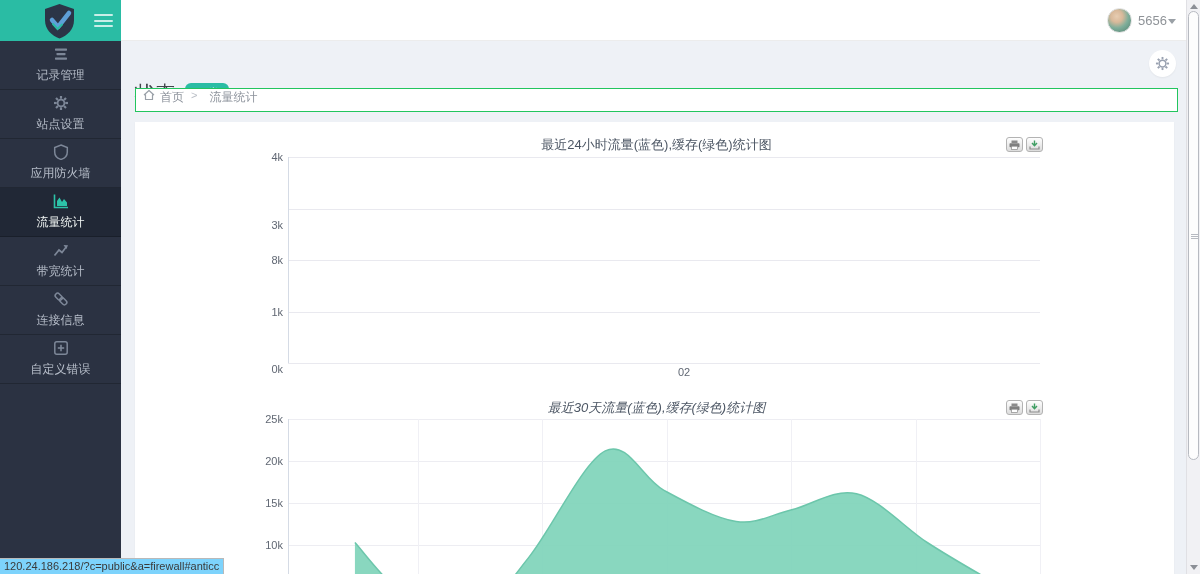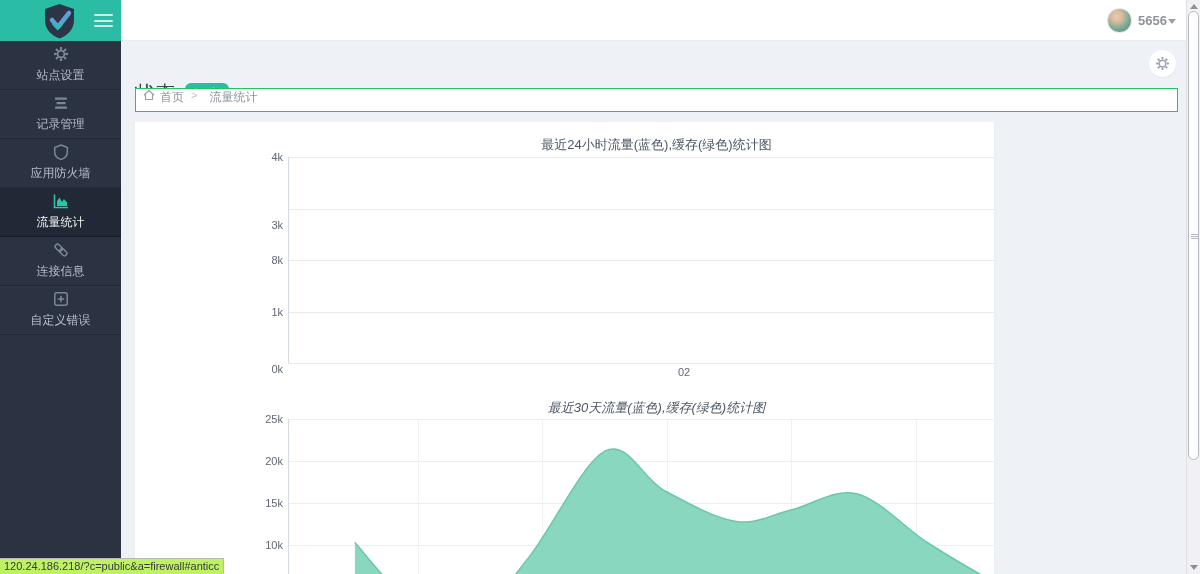--- a/index.html
+++ b/index.html
@@ -9,21 +9,21 @@
 
   
   .logo-block { position:absolute; left:0; top:0; width:121px; height:41px; background:#2abca4; z-index:5; }
   .logo-shield { position:absolute; left:41px; top:2px; }
   .hamburger { position:absolute; left:94px; top:14px; width:19px; height:13px; cursor:pointer; }
   .hamburger span { display:block; height:2px; background:rgba(255,255,255,.75); margin-bottom:3.5px; border-radius:1px; }
   .topbar { position:absolute; left:121px; top:0; width:1079px; height:41px; background:#ffffff; border-bottom:1px solid #ececec; z-index:4; }
   .avatar { position:absolute; left:986px; top:8px; width:25px; height:25px; border-radius:50%;
             background:radial-gradient(circle at 38% 32%, #e7cdb2 0%, #d9b99a 28%, #7fae9a 55%, #4f7f6e 100%);
             border:1px solid #e2e2e2; }
-  .username { position:absolute; left:1017px; top:13px; font-size:13px; color:#8f9398;font-weight:bold; }
+  .username { position:absolute; left:1017px; top:13px; font-size:13px; color:#8f9398; }
   .caret-down { position:absolute; left:1047px; top:19px; width:0; height:0;
                 border-left:4px solid transparent; border-right:4px solid transparent; border-top:5px solid #9aa0a6; }
 
   
   .sidebar { position:absolute; left:0; top:41px; width:121px; height:533px; background:#2b3242; z-index:3; }
   .s-item { height:49px; display:flex; flex-direction:column; align-items:center; justify-content:center;
             border-bottom:1px solid rgba(0,0,0,.22); color:#9aa3b2; cursor:pointer; }
   .s-item .s-icon { width:16px; height:16px; margin-bottom:5px; color:#7d8798; }
   .s-item .s-label { font-size:12px; color:#b6bdc9; }
   .s-item.active { background:#212836; }
@@ -36,21 +36,21 @@
   .status-title { font-size:20px; color:#40454b; }
   .status-badge { margin-left:10px; background:#2abca4; color:#ffffff; font-size:14px; padding:3px 8px; border-radius:6px; }
   .gear-btn { position:absolute; left:1028px; top:9px; width:27px; height:27px; border-radius:50%; background:#ffffff;
               display:flex; align-items:center; justify-content:center; cursor:pointer; box-shadow:0 1px 2px rgba(0,0,0,.05); }
 
   .breadcrumb { position:absolute; left:14px; top:47px; width:1043px; height:24px; background:#ffffff;
                 border:1px solid #22c55e; display:flex; padding-left:7px; }
   .bc-text { font-size:12px; color:#8d939c; margin-left:5px; }
   .bc-sep { font-size:11px; color:#b9bec6; margin:0 7px; }
 
-  .card { position:absolute; left:14px; top:81px; width:859px; height:452px; background:#ffffff;
+  .card { position:absolute; left:14px; top:81px; width:1039px; height:452px; background:#ffffff;
           box-shadow:0 1px 2px rgba(0,0,0,.04); overflow:hidden; }
 
   .chart-title { position:absolute; left:0; width:1043px; text-align:center; font-size:13px; color:#4c5664; }
   .chart-btns { position:absolute; display:flex; gap:3px; }
   .mini-btn { width:17px; height:15px; border:1px solid #b3b3b3; border-radius:3px;
               background:linear-gradient(#fefefe,#dcdcdc); display:flex; align-items:center; justify-content:center; cursor:pointer; }
   .ytick { position:absolute; width:40px; text-align:right; font-size:11px; color:#606773; }
   .xtick { position:absolute; font-size:11px; color:#606773; }
   .hgrid { position:absolute; height:1px; background:#e9e9ef; }
   .vgrid { position:absolute; width:1px; background:#f0f0f5; }
@@ -61,21 +61,21 @@
   .scrollbar { position:absolute; right:0; top:0; width:14px; height:574px; background:#f1f1f4; border-left:1px solid #e0e0e4; z-index:10; }
   .sb-arrow { position:absolute; left:3px; width:0; height:0; border-left:4px solid transparent; border-right:4px solid transparent; }
   .sb-arrow.up { top:4px; border-bottom:5px solid #8b8f96; }
   .sb-arrow.down { bottom:4px; border-top:5px solid #8b8f96; }
   .sb-thumb { position:absolute; left:1px; top:11px; width:11px; height:449px; background:#fdfdfd;
               border:1px solid #b7bac1; border-radius:6px; }
   .sb-grip { position:absolute; left:2px; top:222px; width:7px; }
   .sb-grip div { height:1px; background:#b7bac1; margin-bottom:1px; }
 
   
-  .link-preview { position:absolute; left:0; top:558px; height:16px; background:#bef264;
+  .link-preview { position:absolute; left:0; top:558px; height:16px; background:#7dd3fc;
                   border:1px solid #b9b9b9; border-left:none; border-bottom:none; padding:1px 4px 0 4px;
                   font-size:11px; color:#3a3a3a; z-index:20; white-space:nowrap; }
 </style>
 </head>
 <body>
 
 <div id="app">
 
   <div class="logo-block">
     <svg class="logo-shield" width="37" height="37" viewBox="0 0 37 37">
@@ -89,58 +89,65 @@
         <span></span>
       </div>
   </div>
   <div class="topbar">
     <div class="avatar"></div>
     <div class="username">5656</div>
     <div class="caret-down"></div>
   </div>
 
   <div class="sidebar" id="sidebar">
+      <div class="s-item">
+        <span class="s-icon"><svg width="16" height="16" viewBox="0 0 16 16">
+            <g fill="currentColor">
+              <rect x="2" y="2.5" width="12" height="2.2" rx="0.6"></rect>
+              <rect x="3.5" y="7" width="9" height="2.2" rx="0.6"></rect>
+              <rect x="2" y="11.5" width="12" height="2.2" rx="0.6"></rect>
+            </g>
+          </svg></span>
+        <span class="s-label">记录管理</span>
+      </div>
       <div class="s-item">
         <span class="s-icon"><svg width="16" height="16" viewBox="0 0 16 16">
             <circle cx="8" cy="8" r="3.4" fill="none" stroke="currentColor" stroke-width="1.8"></circle>
             <g stroke="currentColor" stroke-width="2.2">
               <line x1="12.3" y1="8" x2="15" y2="8"></line>
               <line x1="1" y1="8" x2="3.7" y2="8"></line>
               <line x1="8" y1="12.3" x2="8" y2="15"></line>
               <line x1="8" y1="1" x2="8" y2="3.7"></line>
               <line x1="11" y1="11" x2="13" y2="13"></line>
               <line x1="3" y1="13" x2="5" y2="11"></line>
               <line x1="3" y1="3" x2="5" y2="5"></line>
               <line x1="11" y1="5" x2="13" y2="3"></line>
             </g>
           </svg></span>
         <span class="s-label">站点设置</span>
       </div>
       <div class="s-item">
         <span class="s-icon"><svg width="16" height="16" viewBox="0 0 16 16">
-            <g fill="currentColor">
-              <rect x="2" y="2.5" width="12" height="2.2" rx="0.6"></rect>
-              <rect x="3.5" y="7" width="9" height="2.2" rx="0.6"></rect>
-              <rect x="2" y="11.5" width="12" height="2.2" rx="0.6"></rect>
-            </g>
-          </svg></span>
-        <span class="s-label">记录管理</span>
-      </div>
-      <div class="s-item">
-        <span class="s-icon"><svg width="16" height="16" viewBox="0 0 16 16">
             <path d="M8 1 L14.3 3.5 V8 C14.3 12 11.8 14.4 8 15.4 C4.2 14.4 1.7 12 1.7 8 V3.5 Z" fill="none" stroke="currentColor" stroke-width="1.5"></path>
           </svg></span>
         <span class="s-label">应用防火墙</span>
       </div>
       <div class="s-item active">
         <span class="s-icon"><svg width="16" height="16" viewBox="0 0 16 16">
             <polyline points="1.5,1.5 1.5,14.5 15,14.5" fill="none" stroke="currentColor" stroke-width="1.6"></polyline>
             <polygon points="4,13 4,8 6.5,4.5 9,9 11,6 14,9.5 14,13" fill="currentColor"></polygon>
           </svg></span>
         <span class="s-label">流量统计</span>
+      </div>
+      <div class="s-item">
+        <span class="s-icon"><svg width="16" height="16" viewBox="0 0 16 16">
+            <polyline points="1.5,13.5 6,8 9,10.5 13.5,4.5" fill="none" stroke="currentColor" stroke-width="1.7"></polyline>
+            <polygon points="10.5,3 15,3.2 13.3,7.2" fill="currentColor"></polygon>
+          </svg></span>
+        <span class="s-label">带宽统计</span>
       </div>
       <div class="s-item">
         <span class="s-icon"><svg width="16" height="16" viewBox="0 0 16 16">
             <g transform="rotate(45 8 8)" fill="none" stroke="currentColor" stroke-width="1.5">
               <rect x="0.8" y="5.6" width="8" height="4.8" rx="2.4"></rect>
               <rect x="7.2" y="5.6" width="8" height="4.8" rx="2.4"></rect>
             </g>
           </svg></span>
         <span class="s-label">连接信息</span>
       </div>

